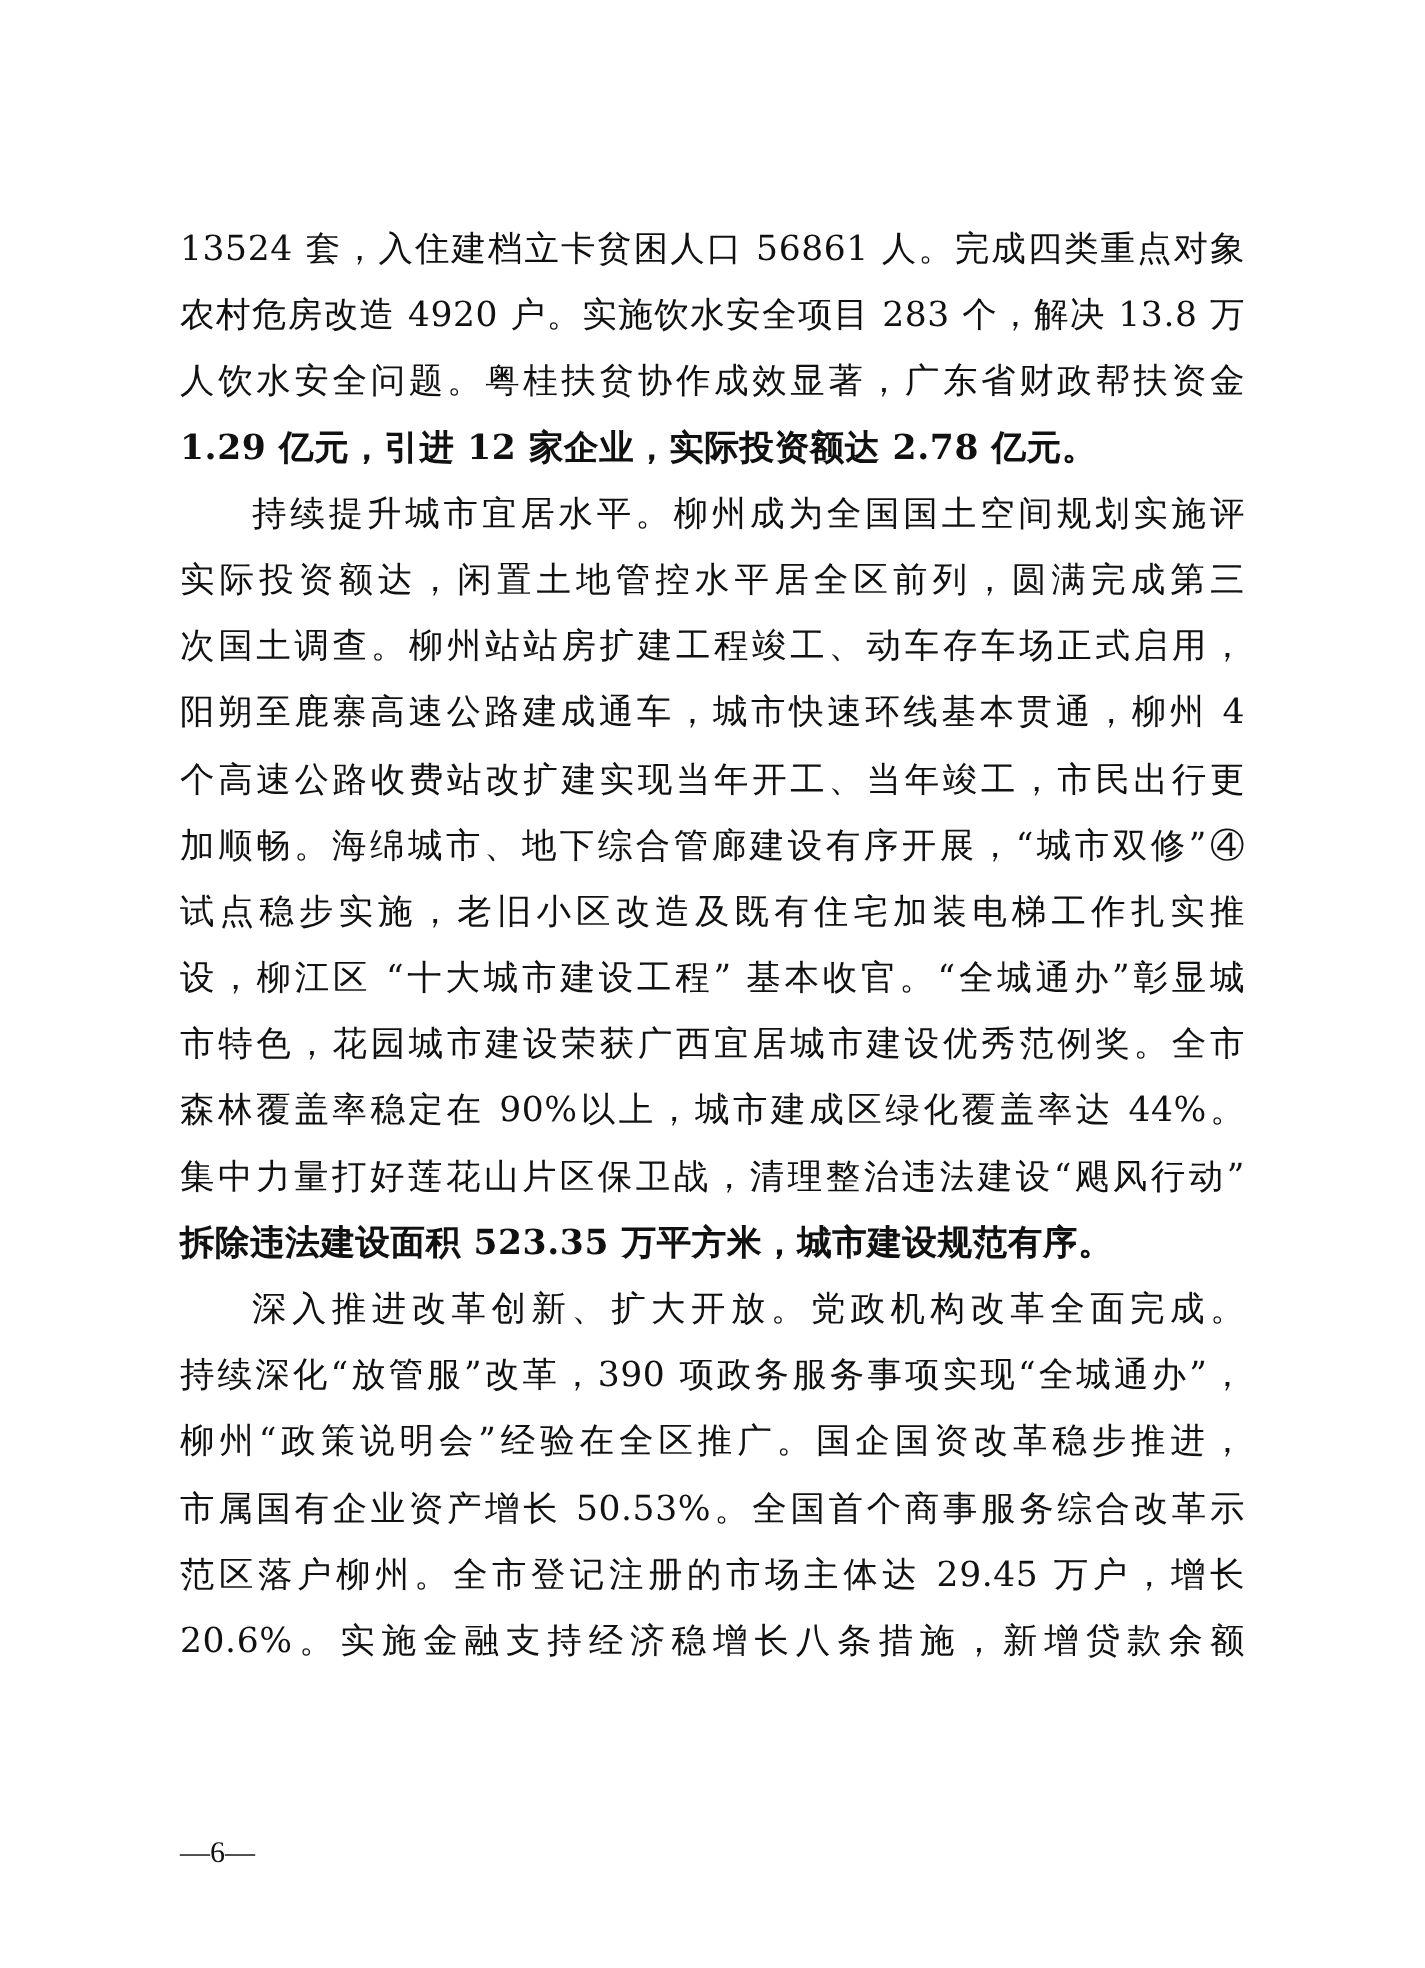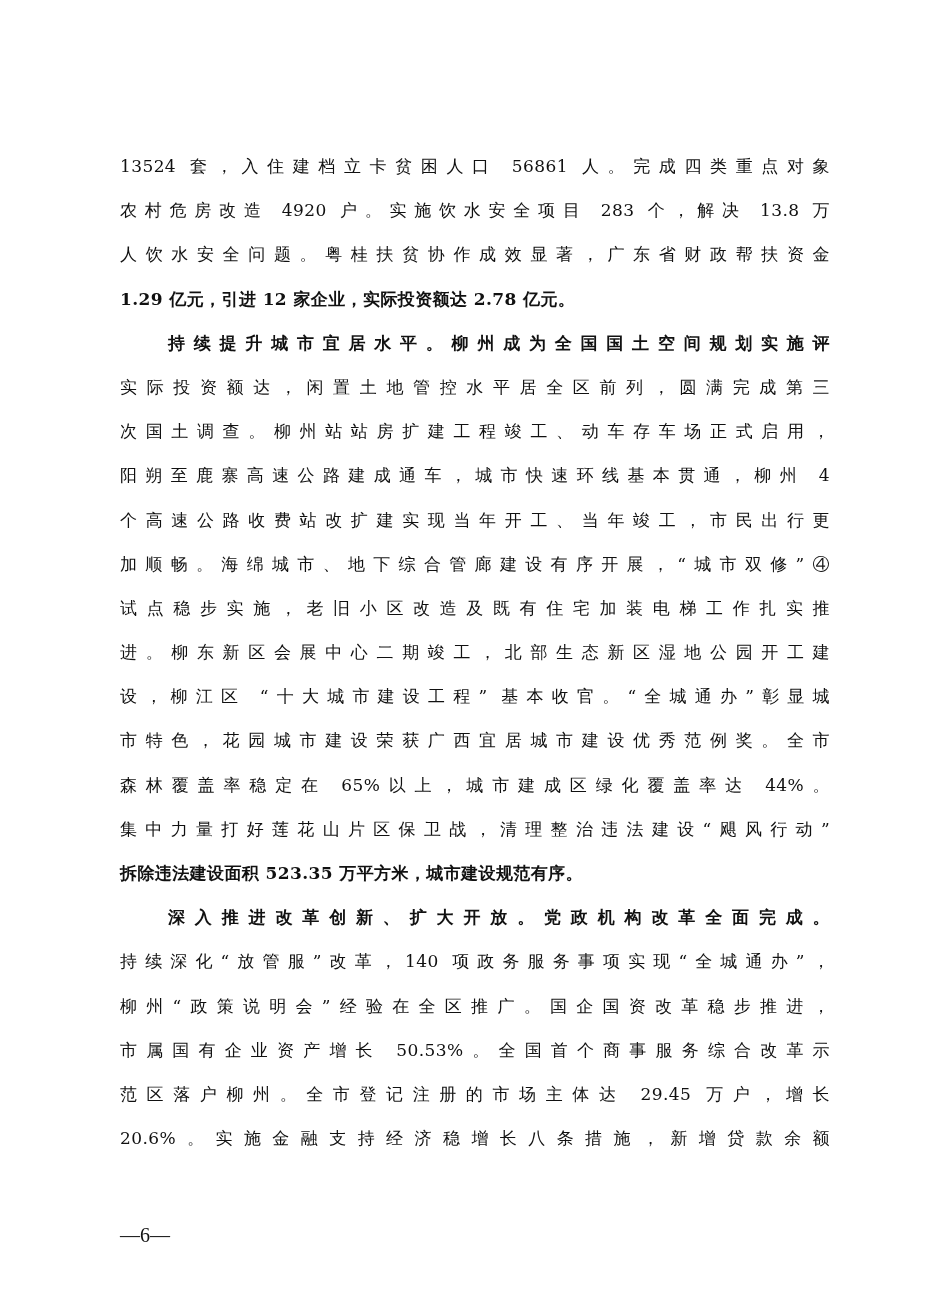--- a/index.html
+++ b/index.html
@@ -24,33 +24,32 @@
     }
     .body-text {
       position: absolute;
       left: 120px;
       top: 144px;
       width: 710px;
     }
     .line {
       height: 44.2px;
       line-height: 44.2px;
-      font-size: 17px;
+      font-size: 23px;
       white-space: nowrap;
       text-align: justify;
       text-align-last: justify;
       letter-spacing: 0.4px;
     }
     .line.last {
       text-align-last: left;
       font-weight: bold;
     }
     .line.indent {
       padding-left: 48px;
-      font-weight: bold;
     }
     .page-number {
       position: absolute;
       left: 120px;
       top: 1222px;
       font-size: 20px;
       line-height: 26px;
       font-family: "Liberation Serif", "DejaVu Serif", serif;
       letter-spacing: 0px;
     }
@@ -69,31 +68,30 @@
     </div>
 
     <div class="paragraph">
       <div class="line indent">持续提升城市宜居水平。柳州成为全国国土空间规划实施评</div>
       <div class="line">实际投资额达，闲置土地管控水平居全区前列，圆满完成第三</div>
       <div class="line">次国土调查。柳州站站房扩建工程竣工、动车存车场正式启用，</div>
       <div class="line">阳朔至鹿寨高速公路建成通车，城市快速环线基本贯通，柳州 4</div>
       <div class="line">个高速公路收费站改扩建实现当年开工、当年竣工，市民出行更</div>
       <div class="line">加顺畅。海绵城市、地下综合管廊建设有序开展，“城市双修”④</div>
       <div class="line">试点稳步实施，老旧小区改造及既有住宅加装电梯工作扎实推</div>
-      <div class="line">进。柳东新区会展中心二期竣工，北部生态新区湿地公园开工建</div>
       <div class="line">设，柳江区 “十大城市建设工程” 基本收官。“全城通办”彰显城</div>
       <div class="line">市特色，花园城市建设荣获广西宜居城市建设优秀范例奖。全市</div>
-      <div class="line">森林覆盖率稳定在 65%以上，城市建成区绿化覆盖率达 44%。</div>
+      <div class="line">森林覆盖率稳定在 90%以上，城市建成区绿化覆盖率达 44%。</div>
       <div class="line">集中力量打好莲花山片区保卫战，清理整治违法建设“飓风行动”</div>
       <div class="line last">拆除违法建设面积 523.35 万平方米，城市建设规范有序。</div>
     </div>
 
     <div class="paragraph">
       <div class="line indent">深入推进改革创新、扩大开放。党政机构改革全面完成。</div>
-      <div class="line">持续深化“放管服”改革，140 项政务服务事项实现“全城通办”，</div>
+      <div class="line">持续深化“放管服”改革，390 项政务服务事项实现“全城通办”，</div>
       <div class="line">柳州“政策说明会”经验在全区推广。国企国资改革稳步推进，</div>
       <div class="line">市属国有企业资产增长 50.53%。全国首个商事服务综合改革示</div>
       <div class="line">范区落户柳州。全市登记注册的市场主体达 29.45 万户，增长</div>
       <div class="line">20.6%。实施金融支持经济稳增长八条措施，新增贷款余额</div>
     </div>
 
   </div>
 
   <div class="page-number">—6—</div>
 </div>

